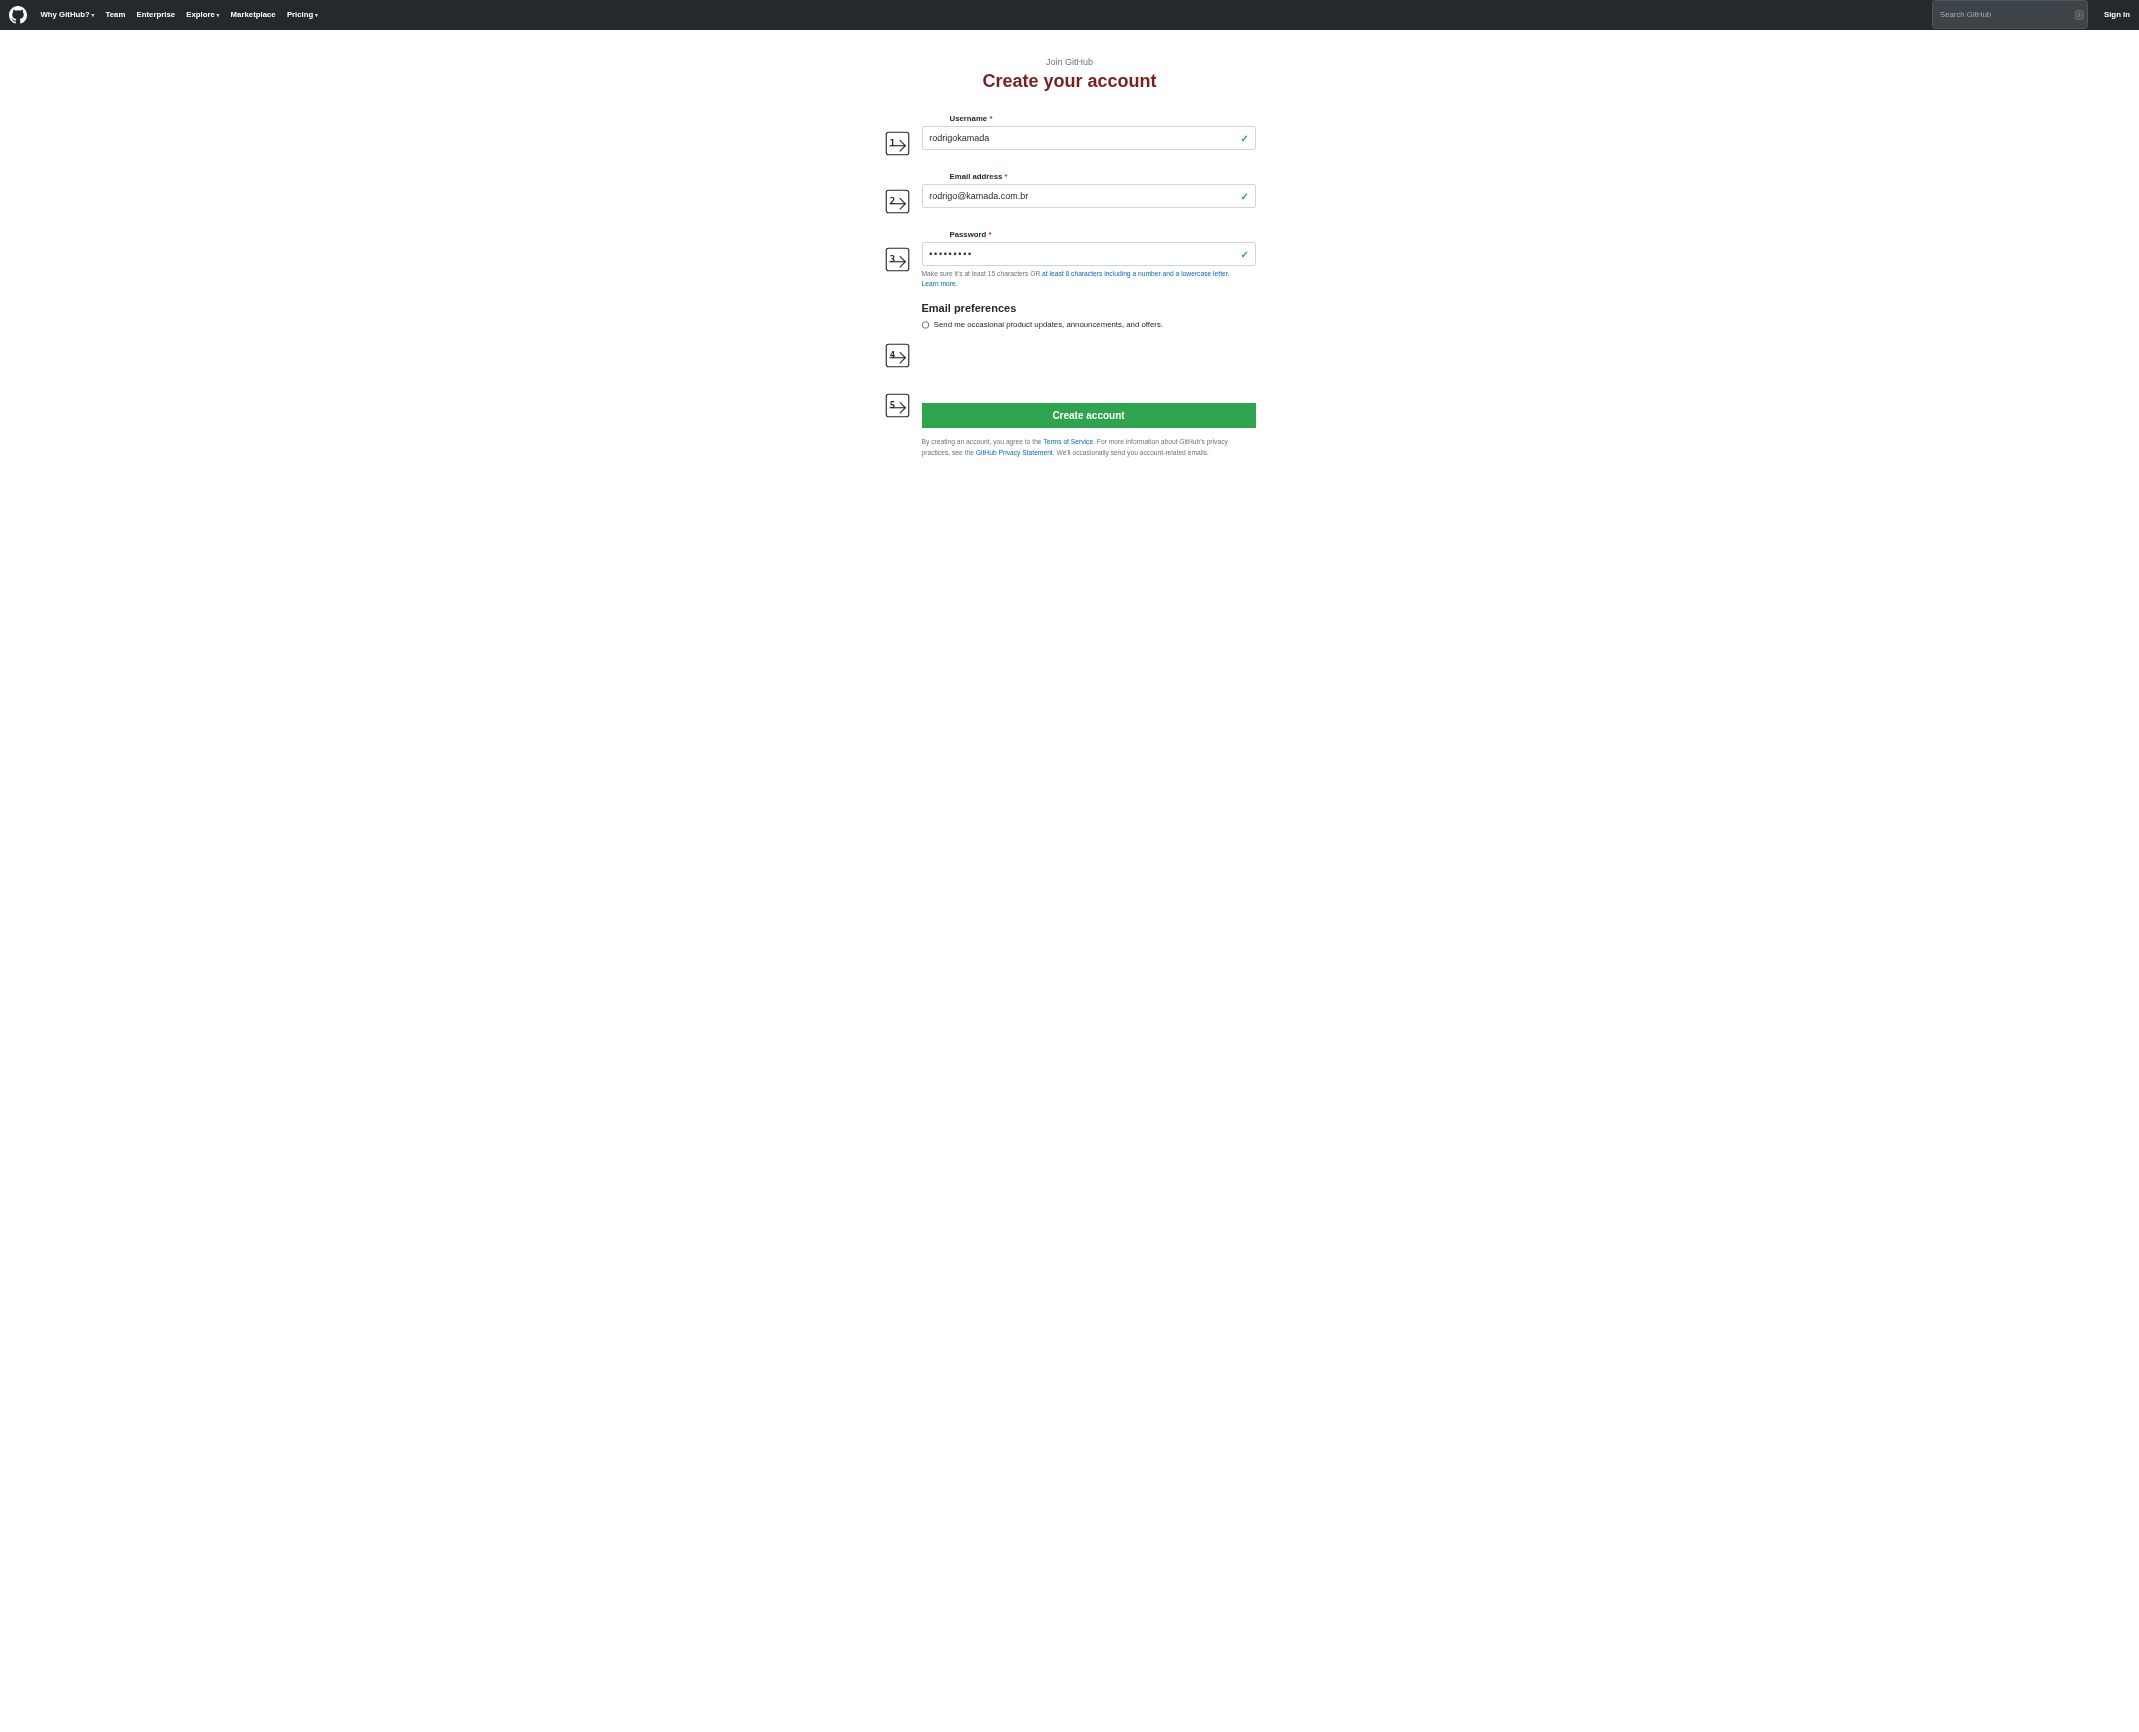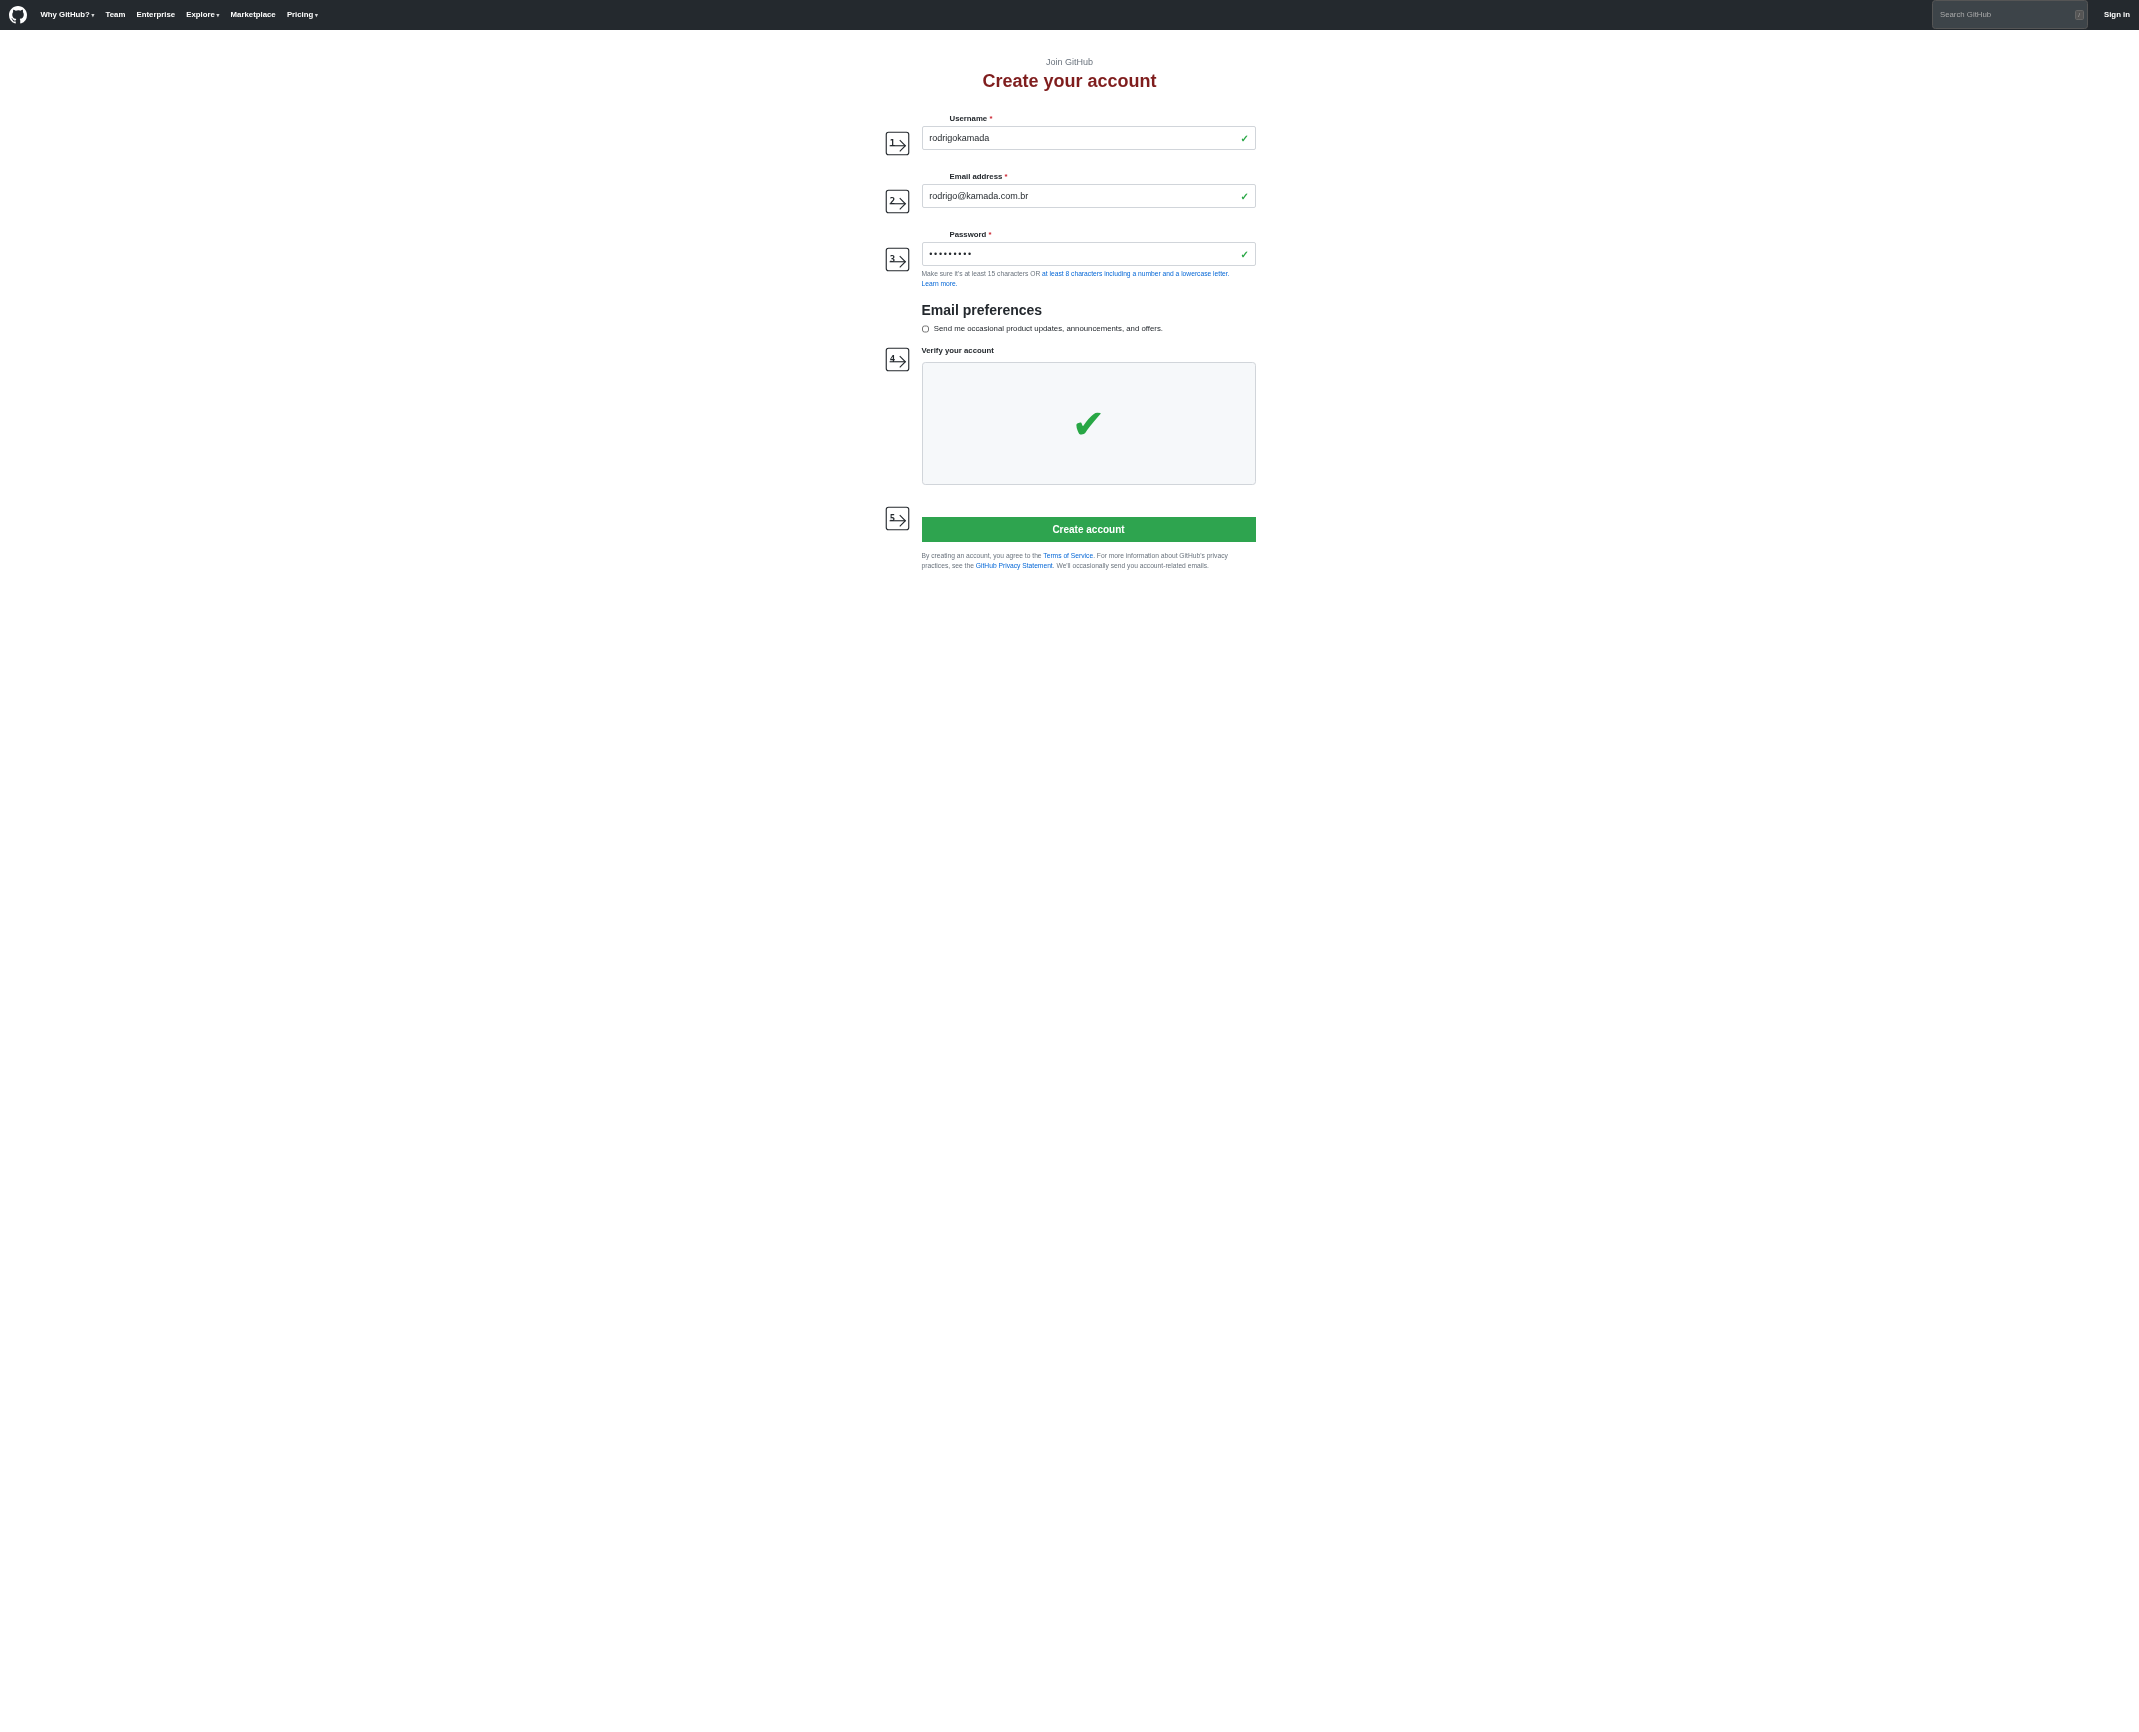--- a/index.html
+++ b/index.html
@@ -113,21 +113,21 @@
     .field-hint {
       margin-top: 3.3px;
       font-size: 6.7px;
       color: #6a737d;
       line-height: 1.5;
     }
     .field-hint a { color: #0366d6; text-decoration: none; }
 
     
     .email-pref-section { margin-bottom: 13.4px; padding-left: 38px; }
-    .section-label { font-size: 14px; font-weight: 600; color: #24292e; margin-bottom: 5.6px; }
+    .section-label { font-size: 11px; font-weight: 600; color: #24292e; margin-bottom: 5.6px; }
     .checkbox-row { display: flex; align-items: flex-start; gap: 4.5px; font-size: 7.8px; color: #24292e; }
     .checkbox-row input[type=checkbox] { margin-top: 1.1px; flex-shrink: 0; width: 7.8px; height: 7.8px; }
 
     
     .verify-section {
       display: flex;
       align-items: flex-start;
       gap: 11px;
       margin-bottom: 15.6px;
     }
@@ -304,26 +304,20 @@
 
   <div class="verify-section">
     <div class="step-icon" style="margin-top: 0;">
       <svg viewBox="0 0 48 48" fill="none" xmlns="http://www.w3.org/2000/svg" style="font-size:14px">
         <rect x="4" y="4" width="40" height="40" rx="4" stroke="#24292e" stroke-width="2" fill="none"></rect>
         <text x="10" y="28" font-family="monospace" font-size="16" fill="#24292e" font-weight="bold">4</text>
         <path d="M28 18 L38 28 L28 38" stroke="#24292e" stroke-width="2" fill="none"></path>
         <line x1="38" y1="28" x2="10" y2="28" stroke="#24292e" stroke-width="2"></line>
       </svg>
     </div>
-    <div class="verify-content">
-      <div class="verify-label">Verify your account</div>
-      <div class="verify-box">
-        <span class="verify-checkmark">✔</span>
-      </div>
-    </div>
   </div>
 
   <div class="create-step">
     <div class="step-icon" style="margin-top: 4.5px;">
       <svg viewBox="0 0 48 48" fill="none" xmlns="http://www.w3.org/2000/svg" style="font-size:14px">
         <rect x="4" y="4" width="40" height="40" rx="4" stroke="#24292e" stroke-width="2" fill="none"></rect>
         <text x="10" y="28" font-family="monospace" font-size="16" fill="#24292e" font-weight="bold">5</text>
         <path d="M28 18 L38 28 L28 38" stroke="#24292e" stroke-width="2" fill="none"></path>
         <line x1="38" y1="28" x2="10" y2="28" stroke="#24292e" stroke-width="2"></line>
       </svg>

